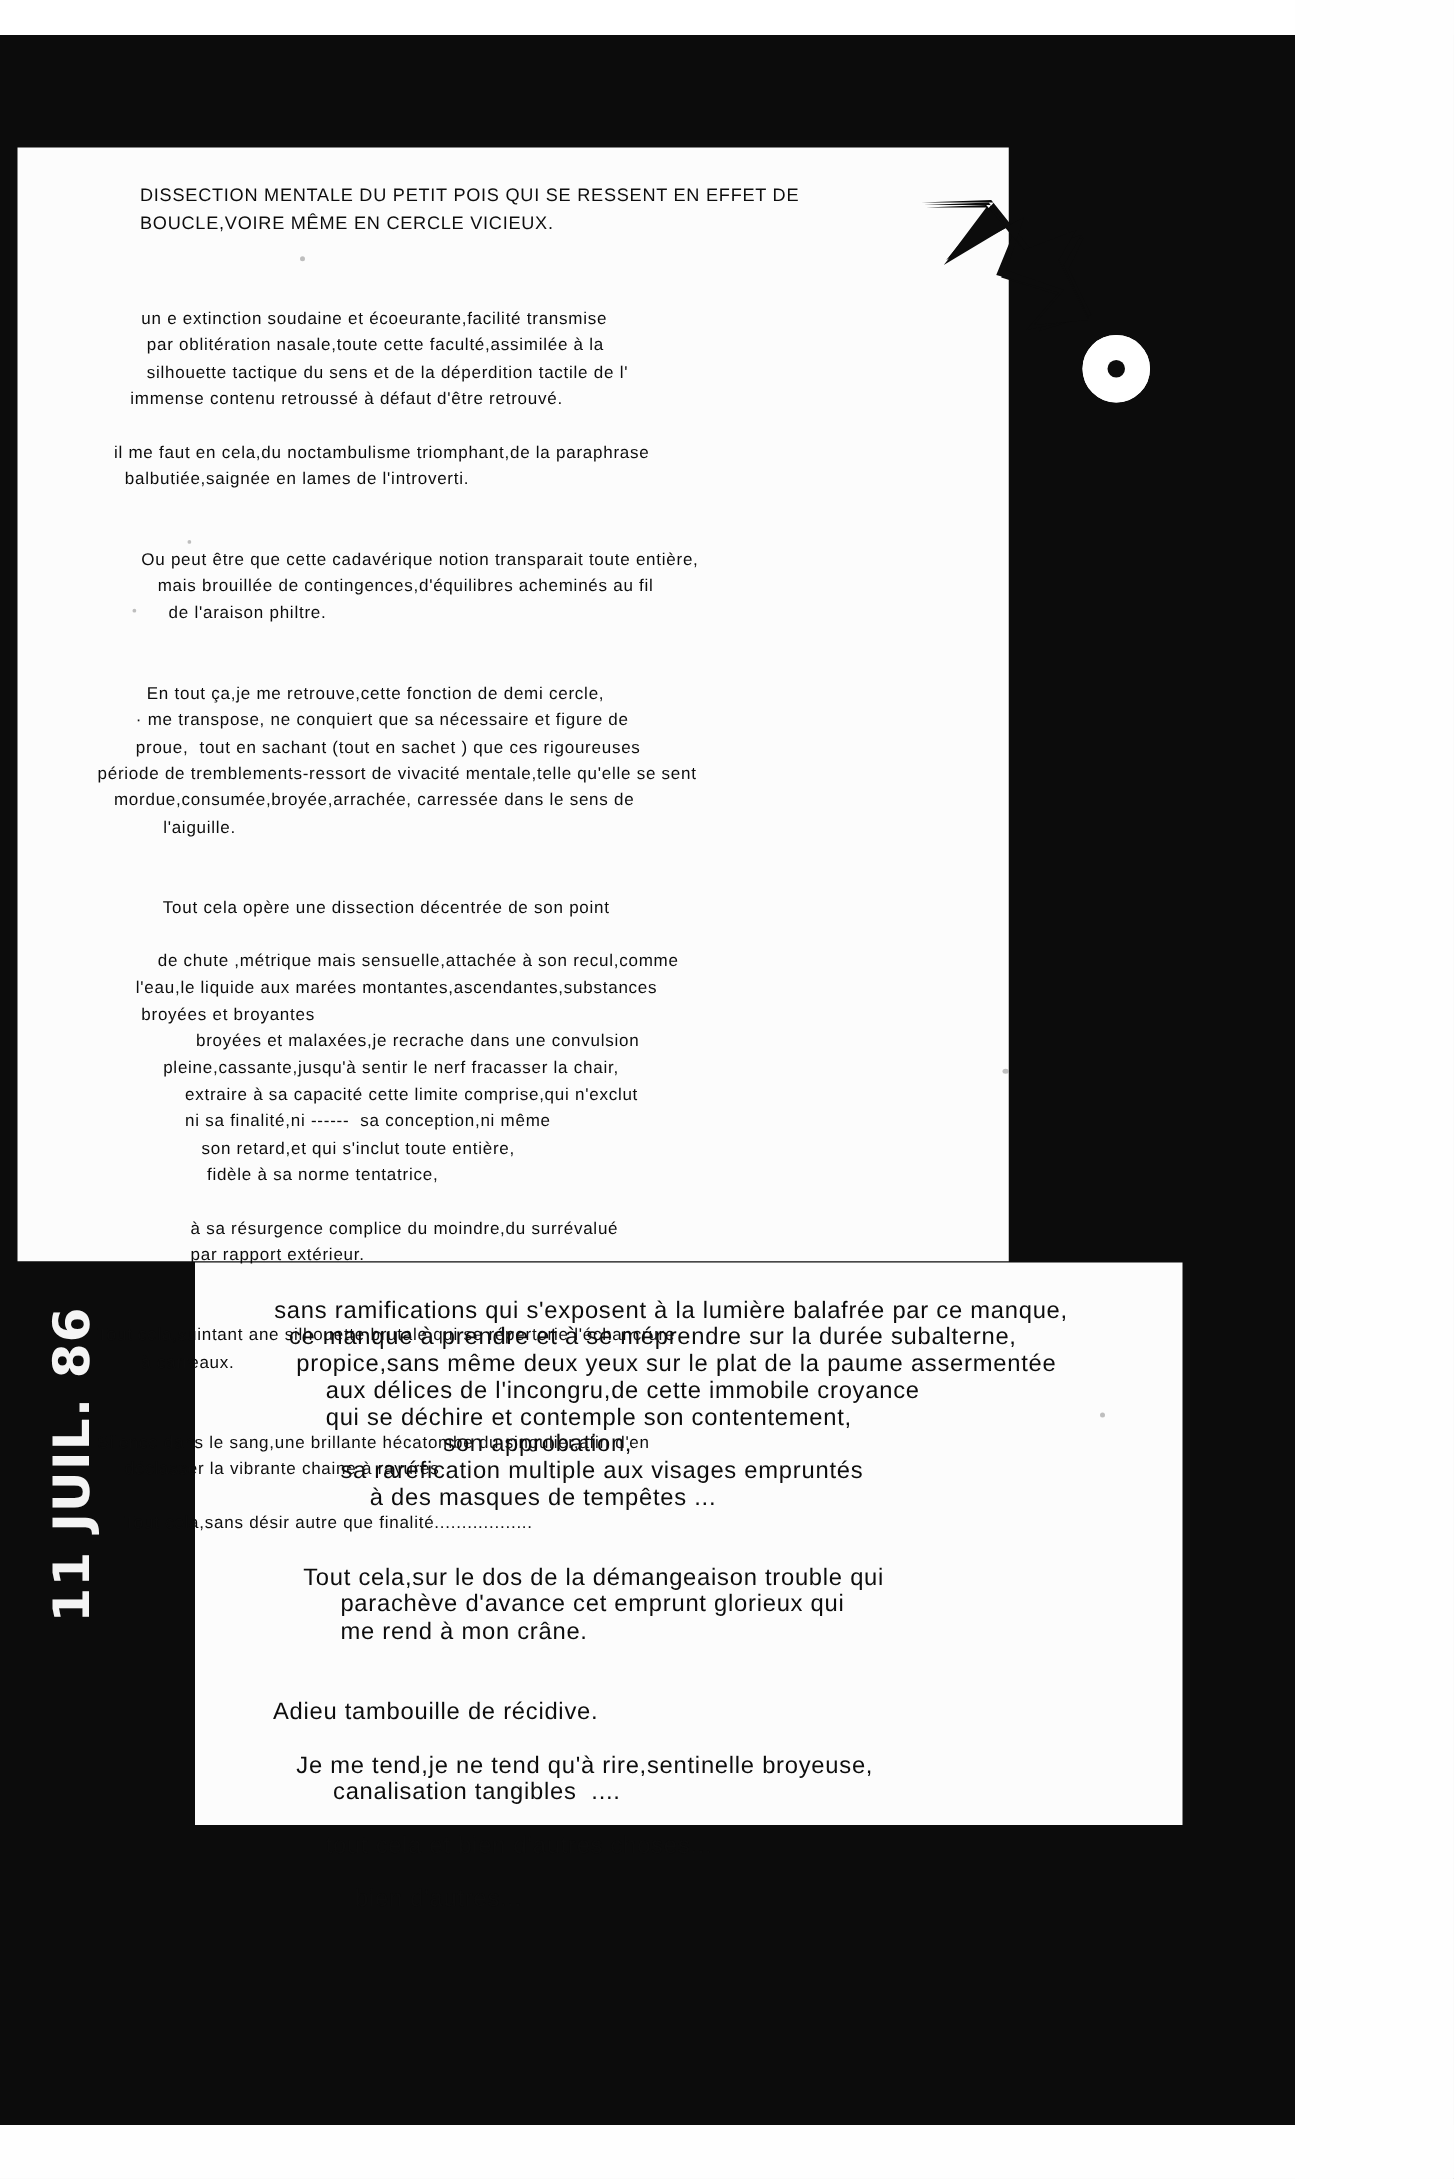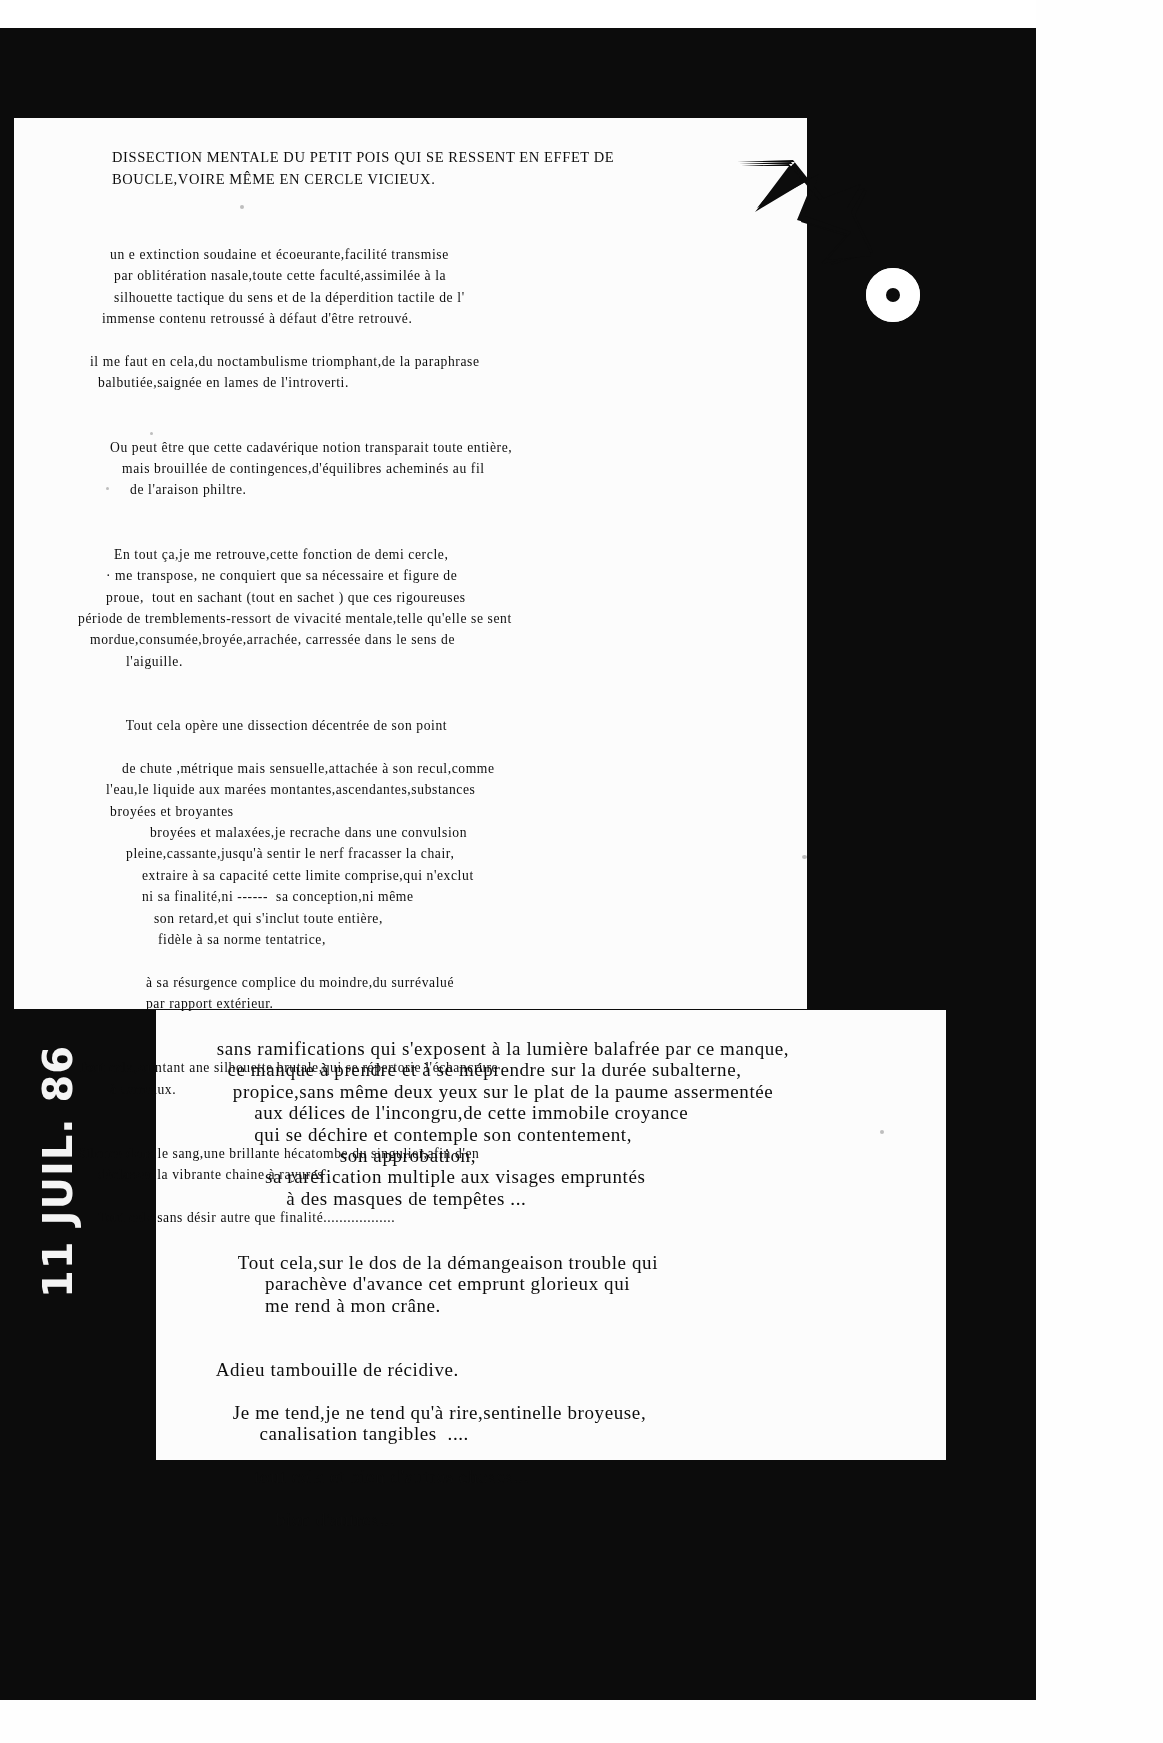--- a/index.html
+++ b/index.html
@@ -67,21 +67,21 @@
     width: 790px;
     height: 450px;
     background: #fcfcfc;
   }
   
 
   .txt {
     position: absolute;
     white-space: pre;
     color: #0d0d0d;
-    font-family: Liberation Serif, serif;
+    font-family: Liberation Sans, sans-serif;
     letter-spacing: 0.6px;
   }
   #title {
     left: 112px;
     top: 146px;
     font-size: 14.5px;
     line-height: 22px;
   }
   #body-top {
     left: 78px;

